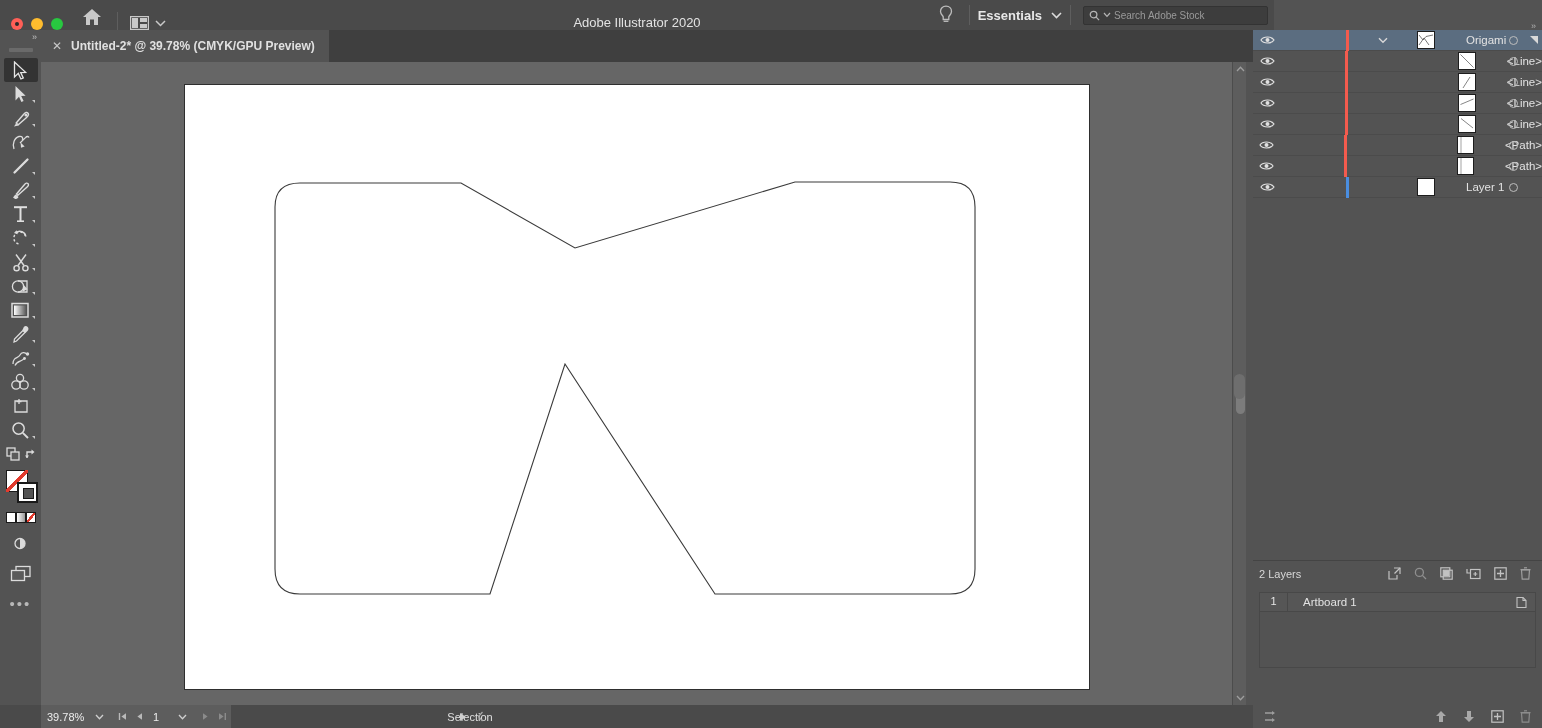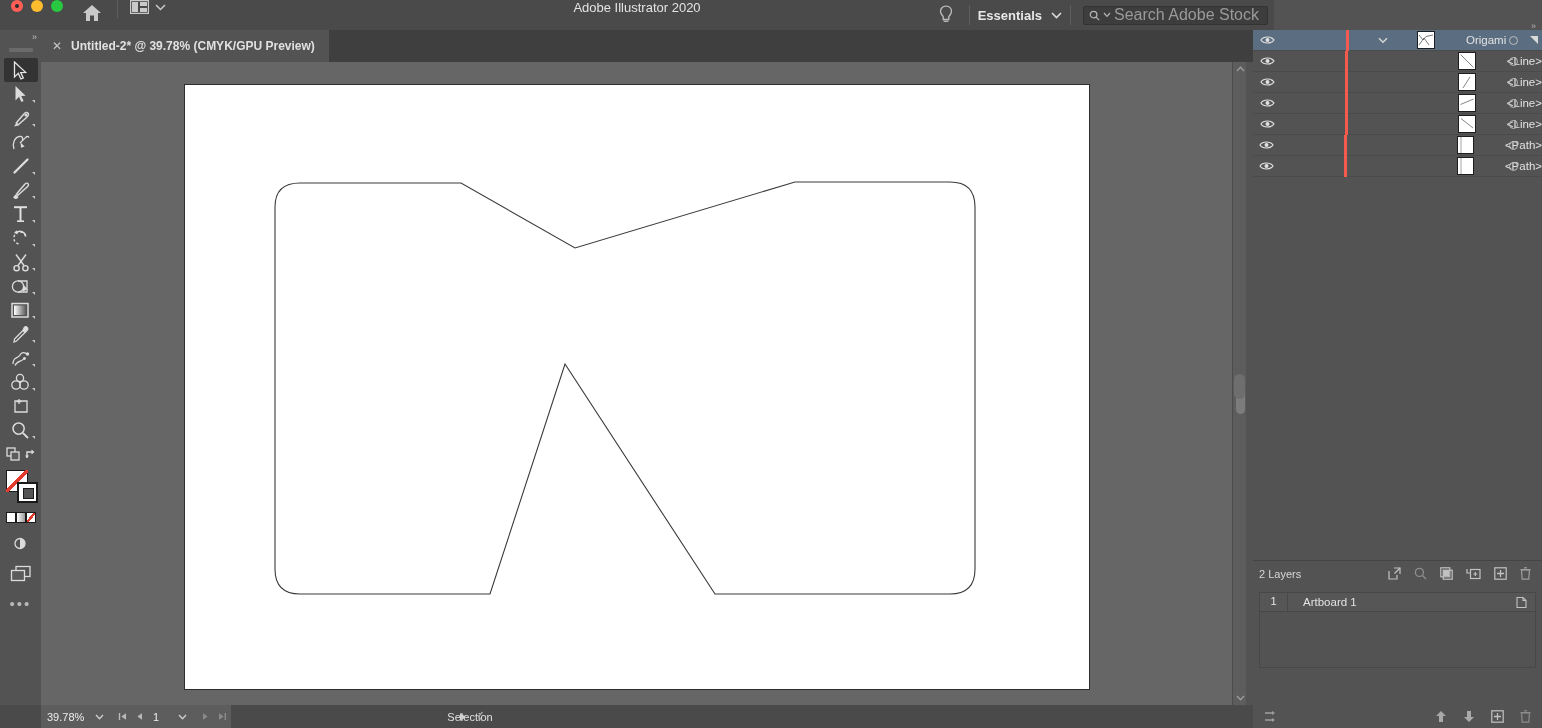--- a/index.html
+++ b/index.html
@@ -9,21 +9,21 @@
     background: #535353;
     font-family: "Liberation Sans", sans-serif;
     -webkit-font-smoothing: antialiased;
   }
   .app { position: relative; width: 1542px; height: 728px; }
 
   
   .titlebar {
     position: absolute; left: 0; top: 0; width: 1274px; height: 30px;
     background: #4a4a4a;
-    display: flex; align-items: flex-start;
+    display: flex; align-items: flex-end;
   }
   .traffic { display: flex; align-items: center; gap: 8px; padding-left: 11px; }
   .tl { width: 12px; height: 12px; border-radius: 50%; position: relative; }
   .tl.red { background: #ff5f57; }
   .tl.yellow { background: #febc2e; }
   .tl.green { background: #28c840; }
   .tl.red::after {
     content:''; position:absolute; left:4px; top:4px; width:4px; height:4px;
     border-radius:50%; background:#2b2b2b;
   }
@@ -45,21 +45,21 @@
   .vdiv { width:1px; height:20px; background:#5e5e5e; margin:0 8px; }
   .essentials {
     display:flex; align-items:center; gap:9px;
     font-size:13px; font-weight:bold; color:#e8e8e8; white-space:nowrap;
   }
   .searchbox {
     width:185px; height:19px; background:#3d3d3d; border:1px solid #333;
     border-radius:2px; display:flex; align-items:center; padding:0 5px; gap:3px;
     margin-left:4px;
   }
-  .searchbox span.ph { font-size:16px; color:#9a9a9a; white-space:nowrap; }
+  .searchbox span.ph { font-size:10px; color:#9a9a9a; white-space:nowrap; }
 
   
   .tabbar {
     position:absolute; left:0; top:30px; width:1542px; height:32px;
     background: #3f3f3f;
   }
   .doc-tab {
     position:absolute; left:41px; top:0; height:32px;
     background:#535353;
     display:flex; align-items:center; gap:9px; padding:0 14px 0 11px;
@@ -748,20 +748,36 @@
           <svg width="16" height="16" viewBox="0 0 16 16">
               <path d="M3 0 L3 16" stroke="#999" stroke-width="0.9"></path>
             </svg>
         </span>
         <span class="lname">&lt;Path&gt;</span>
         <span class="target-cell">
             <span class="target-o"></span>
           </span>
       </div>
 
+      <div class="lrow">
+        <span class="eye-cell">
+          <svg width="15" height="10" viewBox="0 0 15 10">
+              <path d="M1 5 C3.5 1 11.5 1 14 5 C11.5 9 3.5 9 1 5 Z" fill="none" stroke="#e0e0e0" stroke-width="1.2"></path>
+              <circle cx="7.5" cy="5" r="2" fill="#e0e0e0"></circle>
+            </svg>
+        </span>
+        <span class="lock-cell"></span>
+        <span class="colorbar blue" style="background: rgb(74, 142, 224);"></span>
+        <span class="disc-cell"></span>
+        <span class="thumb-box"></span>
+        <span class="lname">Layer 1</span>
+        <span class="target-cell">
+            <span class="target-o"></span>
+          </span>
+      </div>
     </div>
 
     <div class="layers-footer">
       <span class="lf-count">2 Layers</span>
       <span class="lf-icons">
         <span>
           <svg width="13" height="13" viewBox="0 0 13 13">
               <path d="M1 4 L1 12 L9 12 L9 8" fill="none" stroke="#c2c2c2" stroke-width="1.2"></path>
               <path d="M6 1 L12 1 L12 7" fill="none" stroke="#c2c2c2" stroke-width="1.2"></path>
               <path d="M6.5 6.5 L12 1" stroke="#c2c2c2" stroke-width="1.2"></path>

